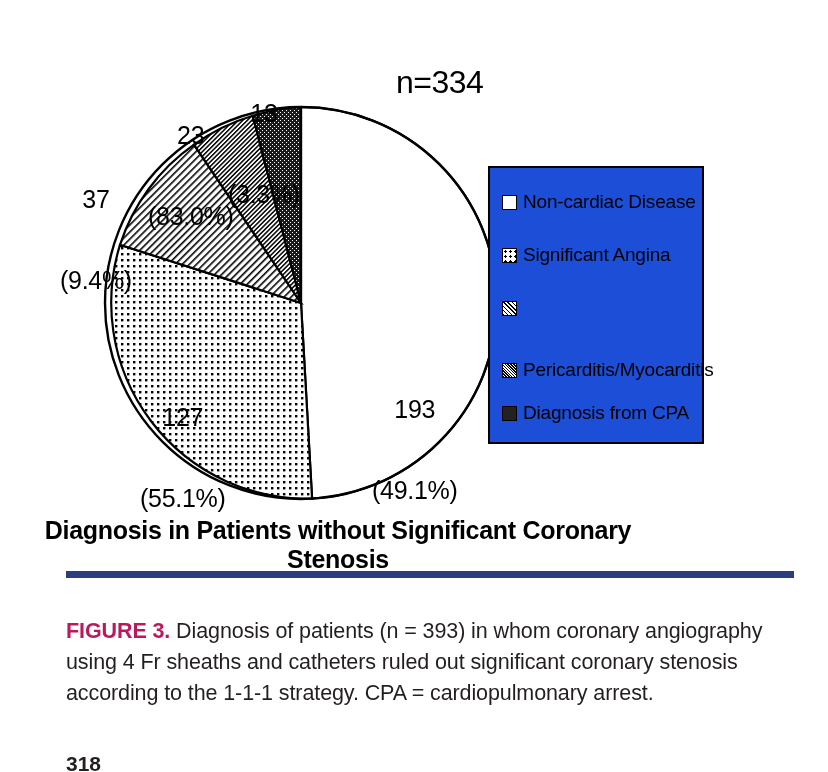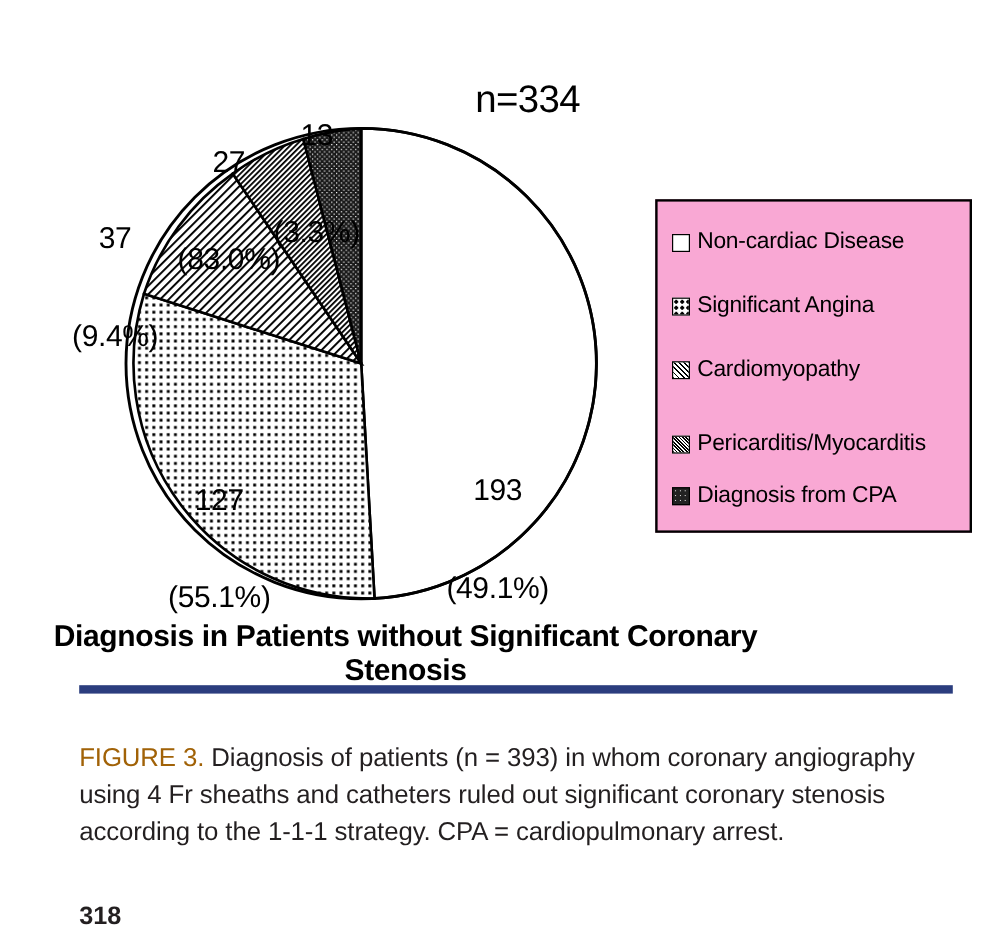--- a/index.html
+++ b/index.html
@@ -64,26 +64,26 @@
     text-align: center;
     font-size: 25px;
     font-weight: bold;
     letter-spacing: -0.3px;
     color: #000;
   }
 
   
   #legend-box {
     position: absolute;
-    left: 546px;
+    left: 488px;
     top: 166px;
-    width: 264px;
+    width: 216px;
     height: 278px;
     border: 2px solid #000;
-    background: #f9a8d4;
+    background: #1d4ed8;
     box-sizing: border-box;
   }
   .legend-row {
     position: absolute;
     left: 12px;
     display: flex;
     align-items: center;
     height: 22px;
   }
   .legend-row:nth-child(1) { top: 23px; }
@@ -140,22 +140,22 @@
     left: 66px;
     top: 594px;
     width: 730px;
     font-family: "Liberation Sans", sans-serif;
     font-size: 21.5px;
     line-height: 31px;
     color: #231f20;
     letter-spacing: -0.1px;
   }
   #caption-label {
-    color: #a16207;
-    font-weight: normal;
+    color: #be185d;
+    font-weight: bold;
   }
   #page-number {
     position: absolute;
     left: 66px;
     top: 752px;
     font-size: 21px;
     color: #231f20;
     font-weight: bold;
   }
 </style>
@@ -211,41 +211,40 @@
     <div>127</div>
     <div>(55.1%)</div>
   </div>
 
   <div class="pie-callout" id="callout-cardiomyopathy">
     <div>37</div>
     <div>(9.4%)</div>
   </div>
 
   <div class="pie-callout" id="callout-pericarditis">
-    <div>27</div>
+    <div>23</div>
     <div>(83.0%)</div>
   </div>
 
   <div class="pie-callout" id="callout-cpa">
     <div>13</div>
     <div>(3.3%)</div>
   </div>
 
   <div id="legend-box">
     <div class="legend-row">
       <span class="legend-swatch sw-noncardiac"></span>
       <span class="legend-label">Non-cardiac Disease</span>
     </div>
     <div class="legend-row">
       <span class="legend-swatch sw-vasospastic"></span>
       <span class="legend-label">Significant Angina</span>
     </div>
     <div class="legend-row">
       <span class="legend-swatch sw-cardiomyopathy"></span>
-      <span class="legend-label">Cardiomyopathy</span>
     </div>
     <div class="legend-row">
       <span class="legend-swatch sw-pericarditis"></span>
       <span class="legend-label">Pericarditis/Myocarditis</span>
     </div>
     <div class="legend-row">
       <span class="legend-swatch sw-cpa"></span>
       <span class="legend-label">Diagnosis from CPA</span>
     </div>
   </div>

